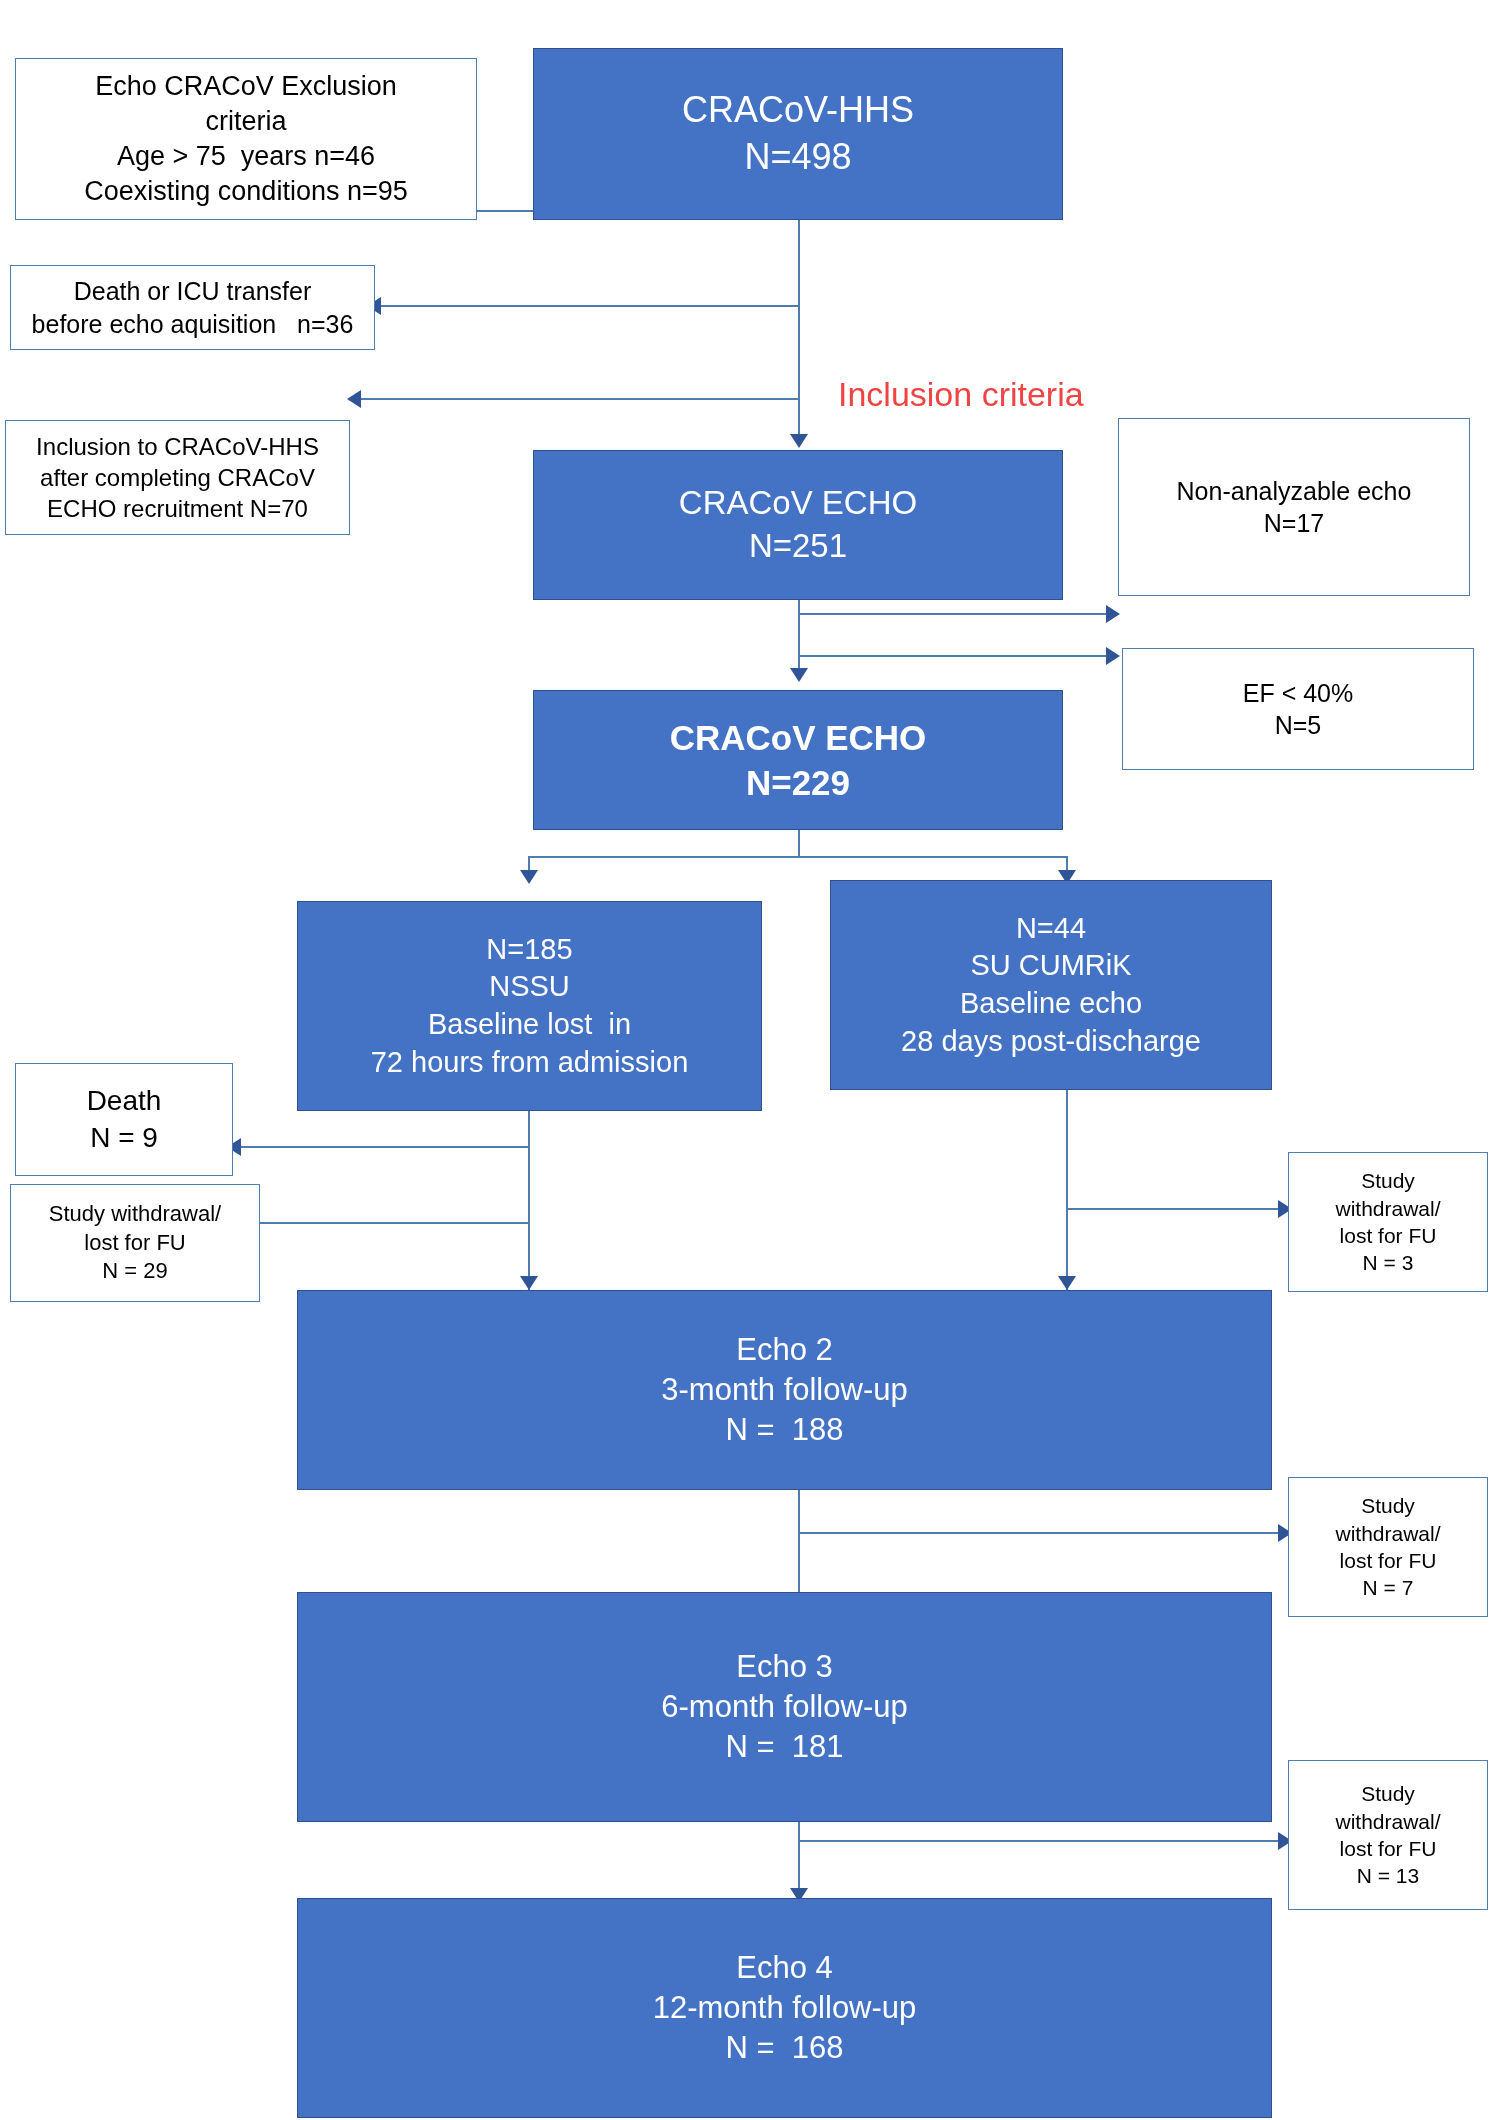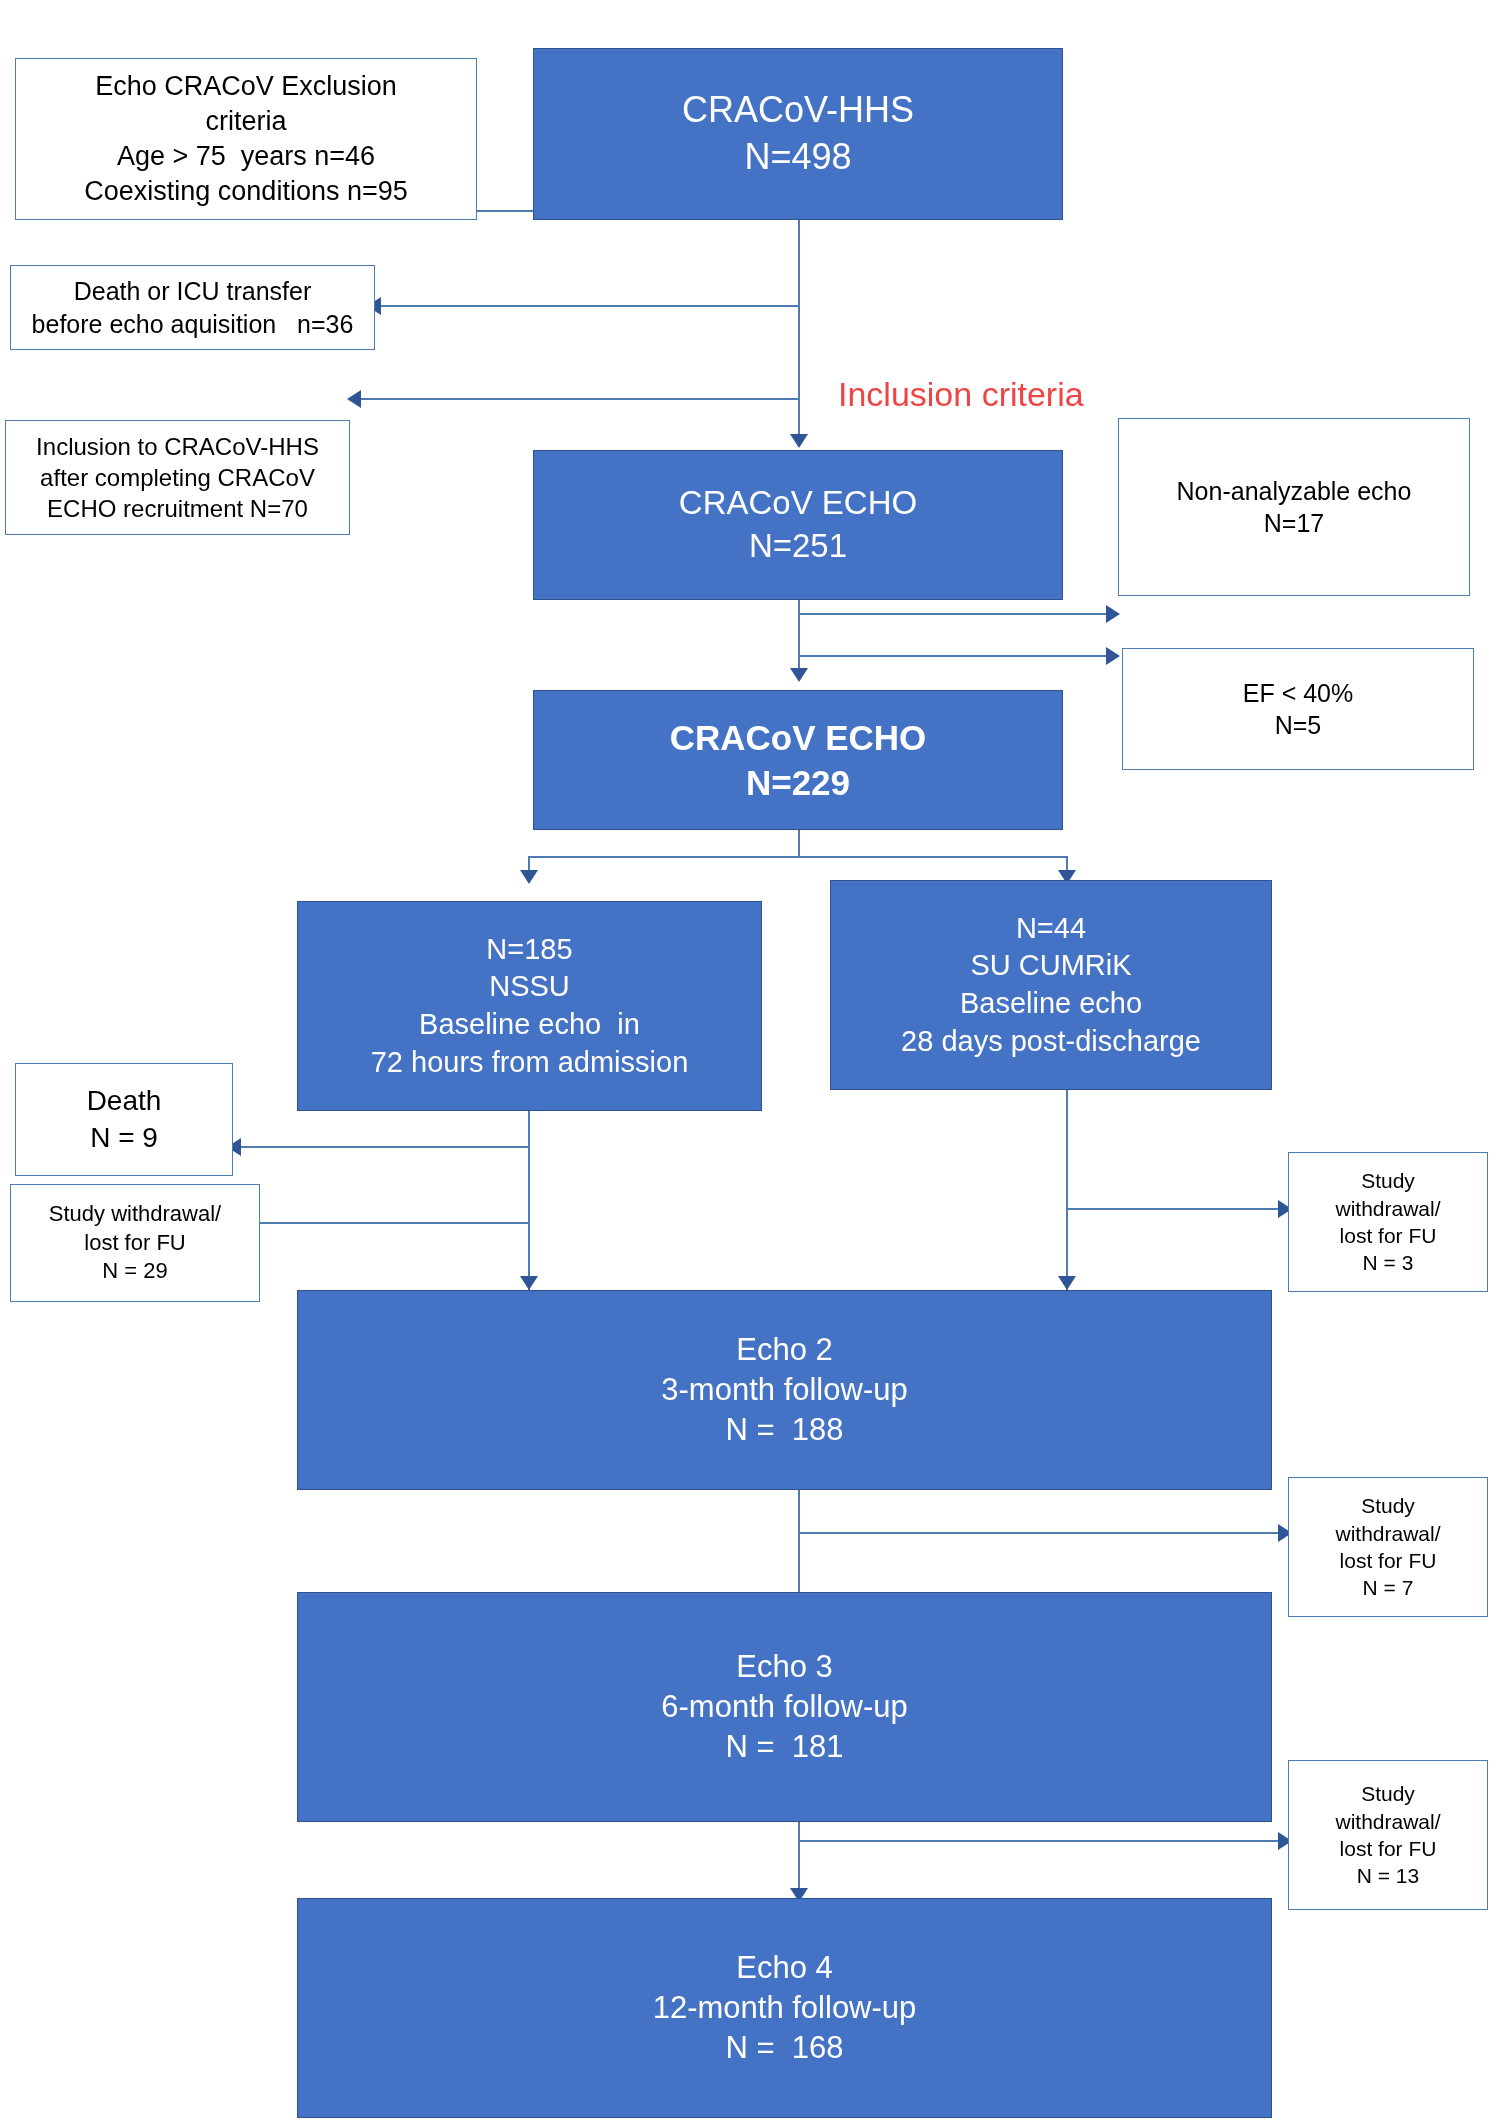--- a/index.html
+++ b/index.html
@@ -160,21 +160,21 @@
   </div>
 
   <div class="box blue bold" style="left:533px;top:690px;width:530px;height:140px;font-size:35px;">
     <span class="ln">CRACoV ECHO</span>
     <span class="ln">N=229</span>
   </div>
 
   <div class="box blue" style="left:297px;top:880px;width:465px;height:210px;font-size:29px;margin-top:21px;">
     <span class="ln">N=185</span>
     <span class="ln">NSSU</span>
-    <span class="ln">Baseline echo  in</span>
+    <span class="ln">Baseline lost  in</span>
     <span class="ln">72 hours from admission</span>
   </div>
 
   <div class="box blue" style="left:830px;top:880px;width:442px;height:210px;font-size:29px;">
     <span class="ln">N=44</span>
     <span class="ln">SU CUMRiK</span>
     <span class="ln">Baseline echo</span>
     <span class="ln">28 days post-discharge</span>
   </div>
 

